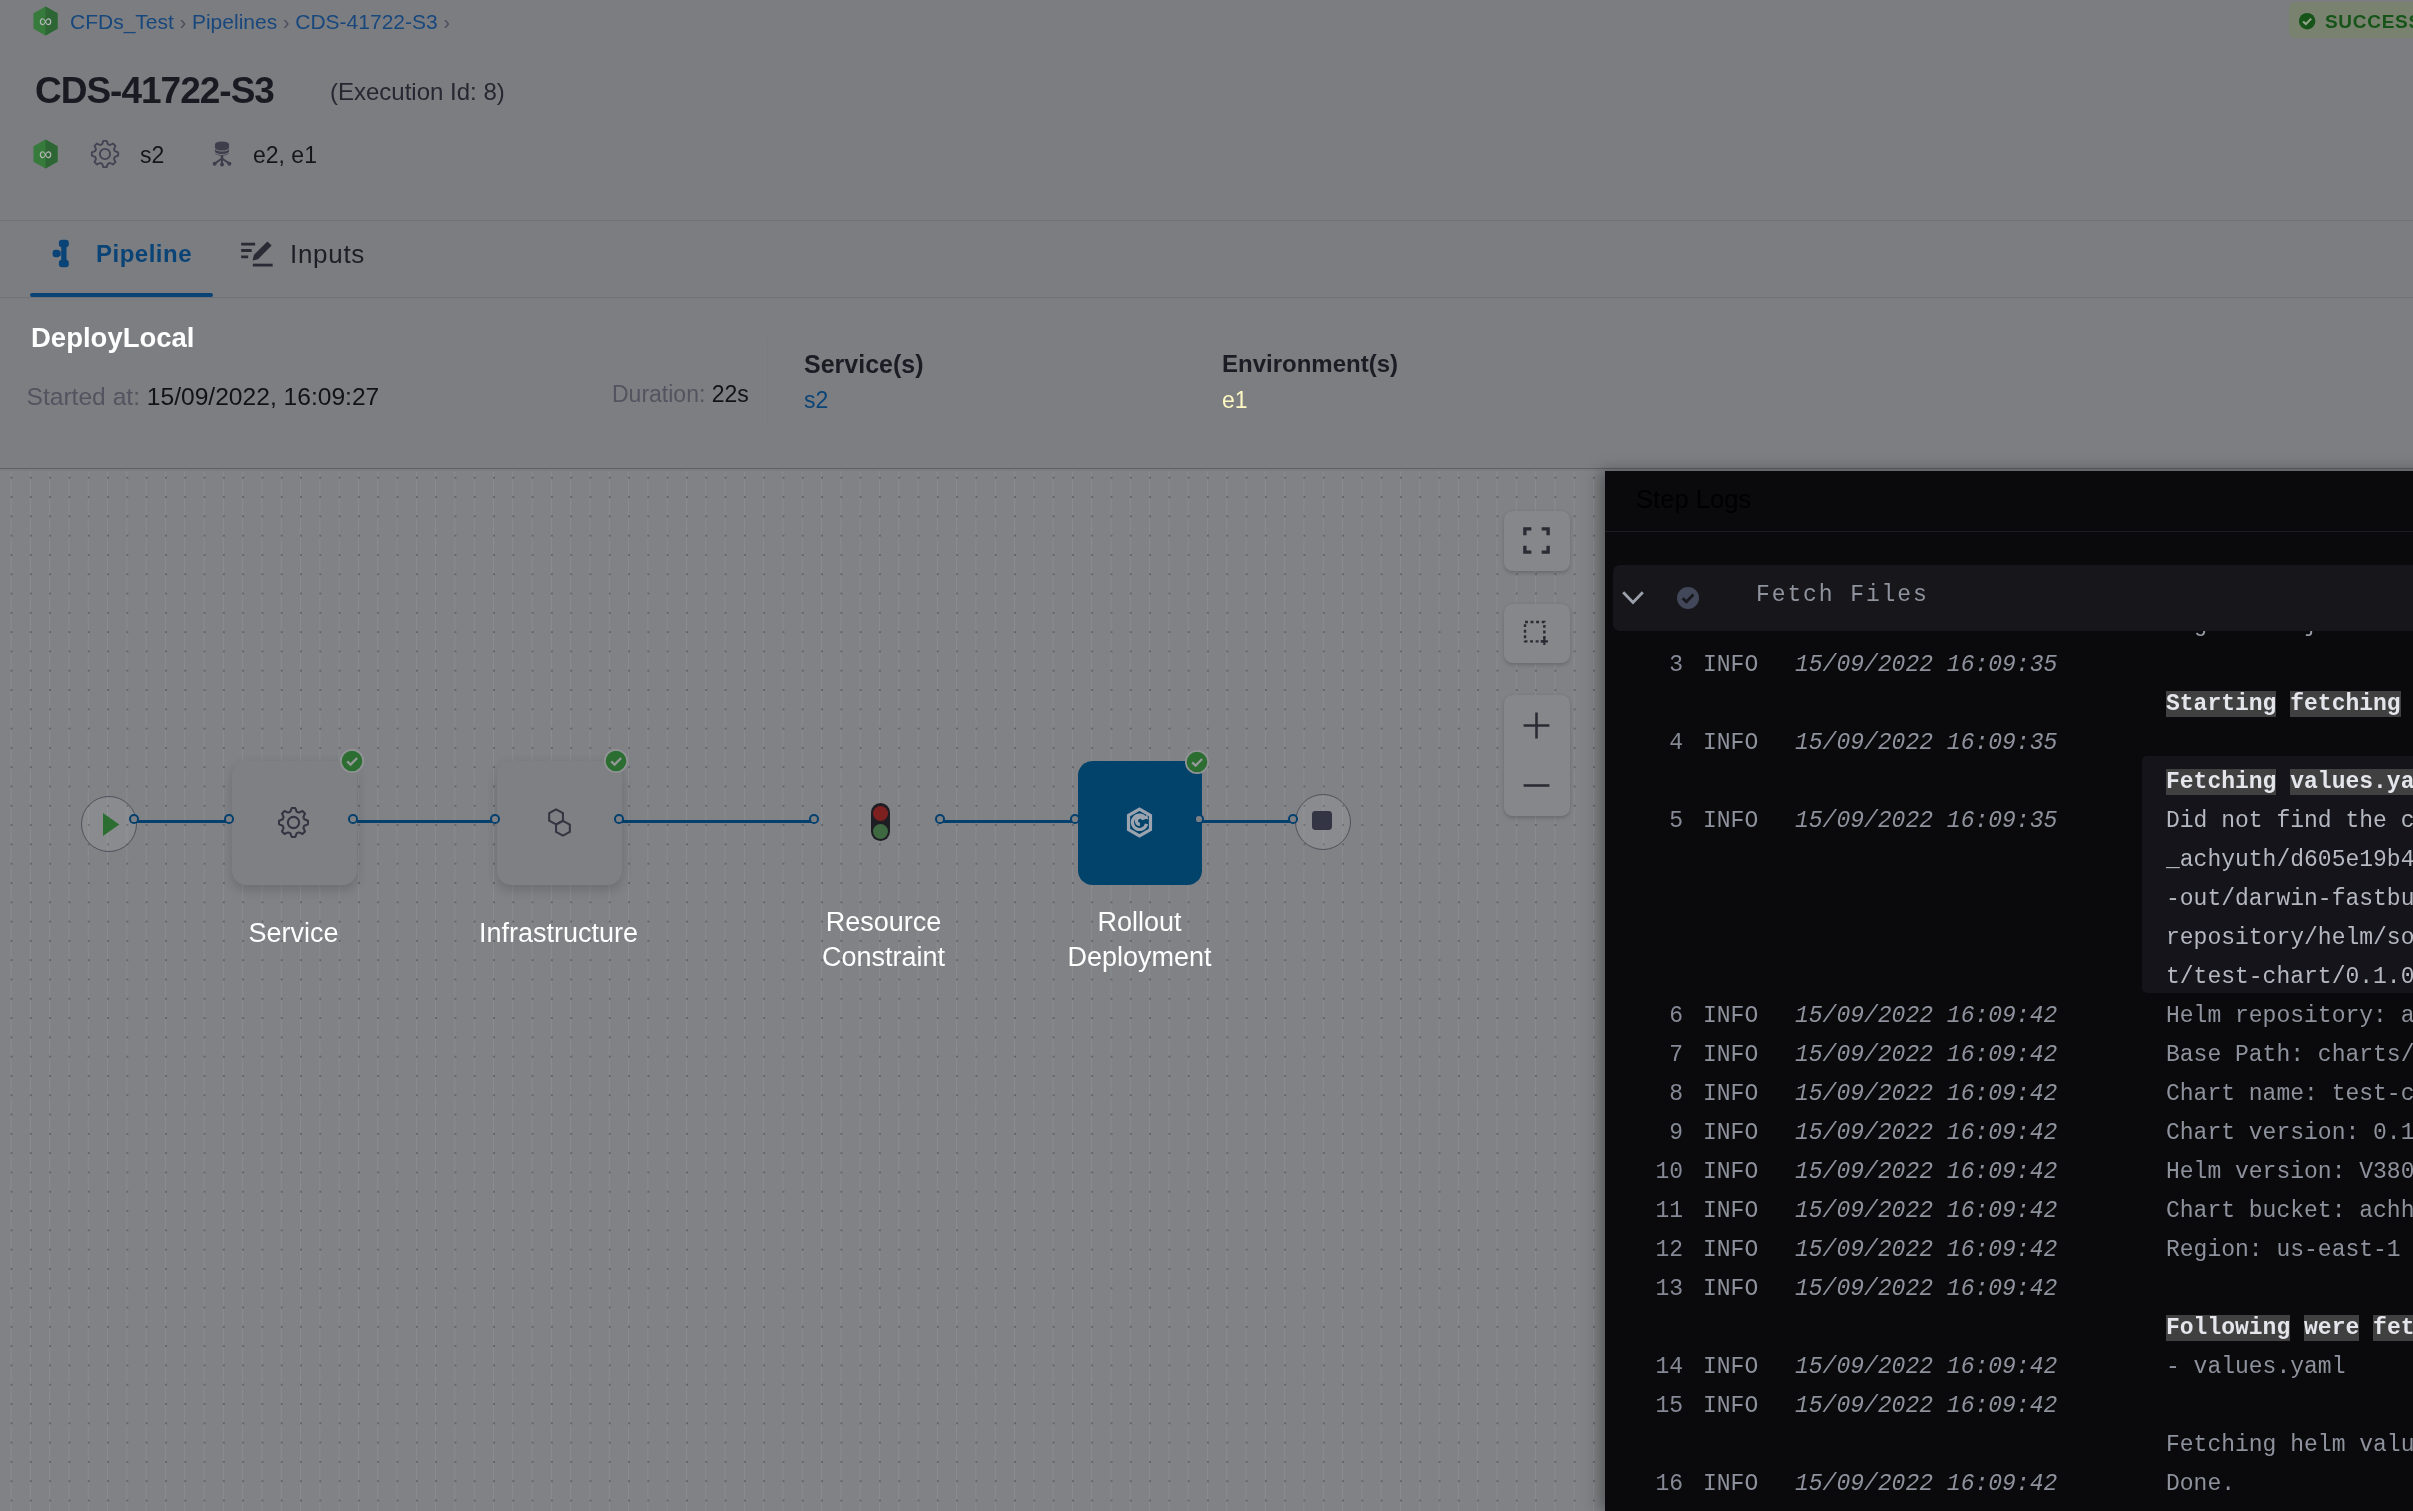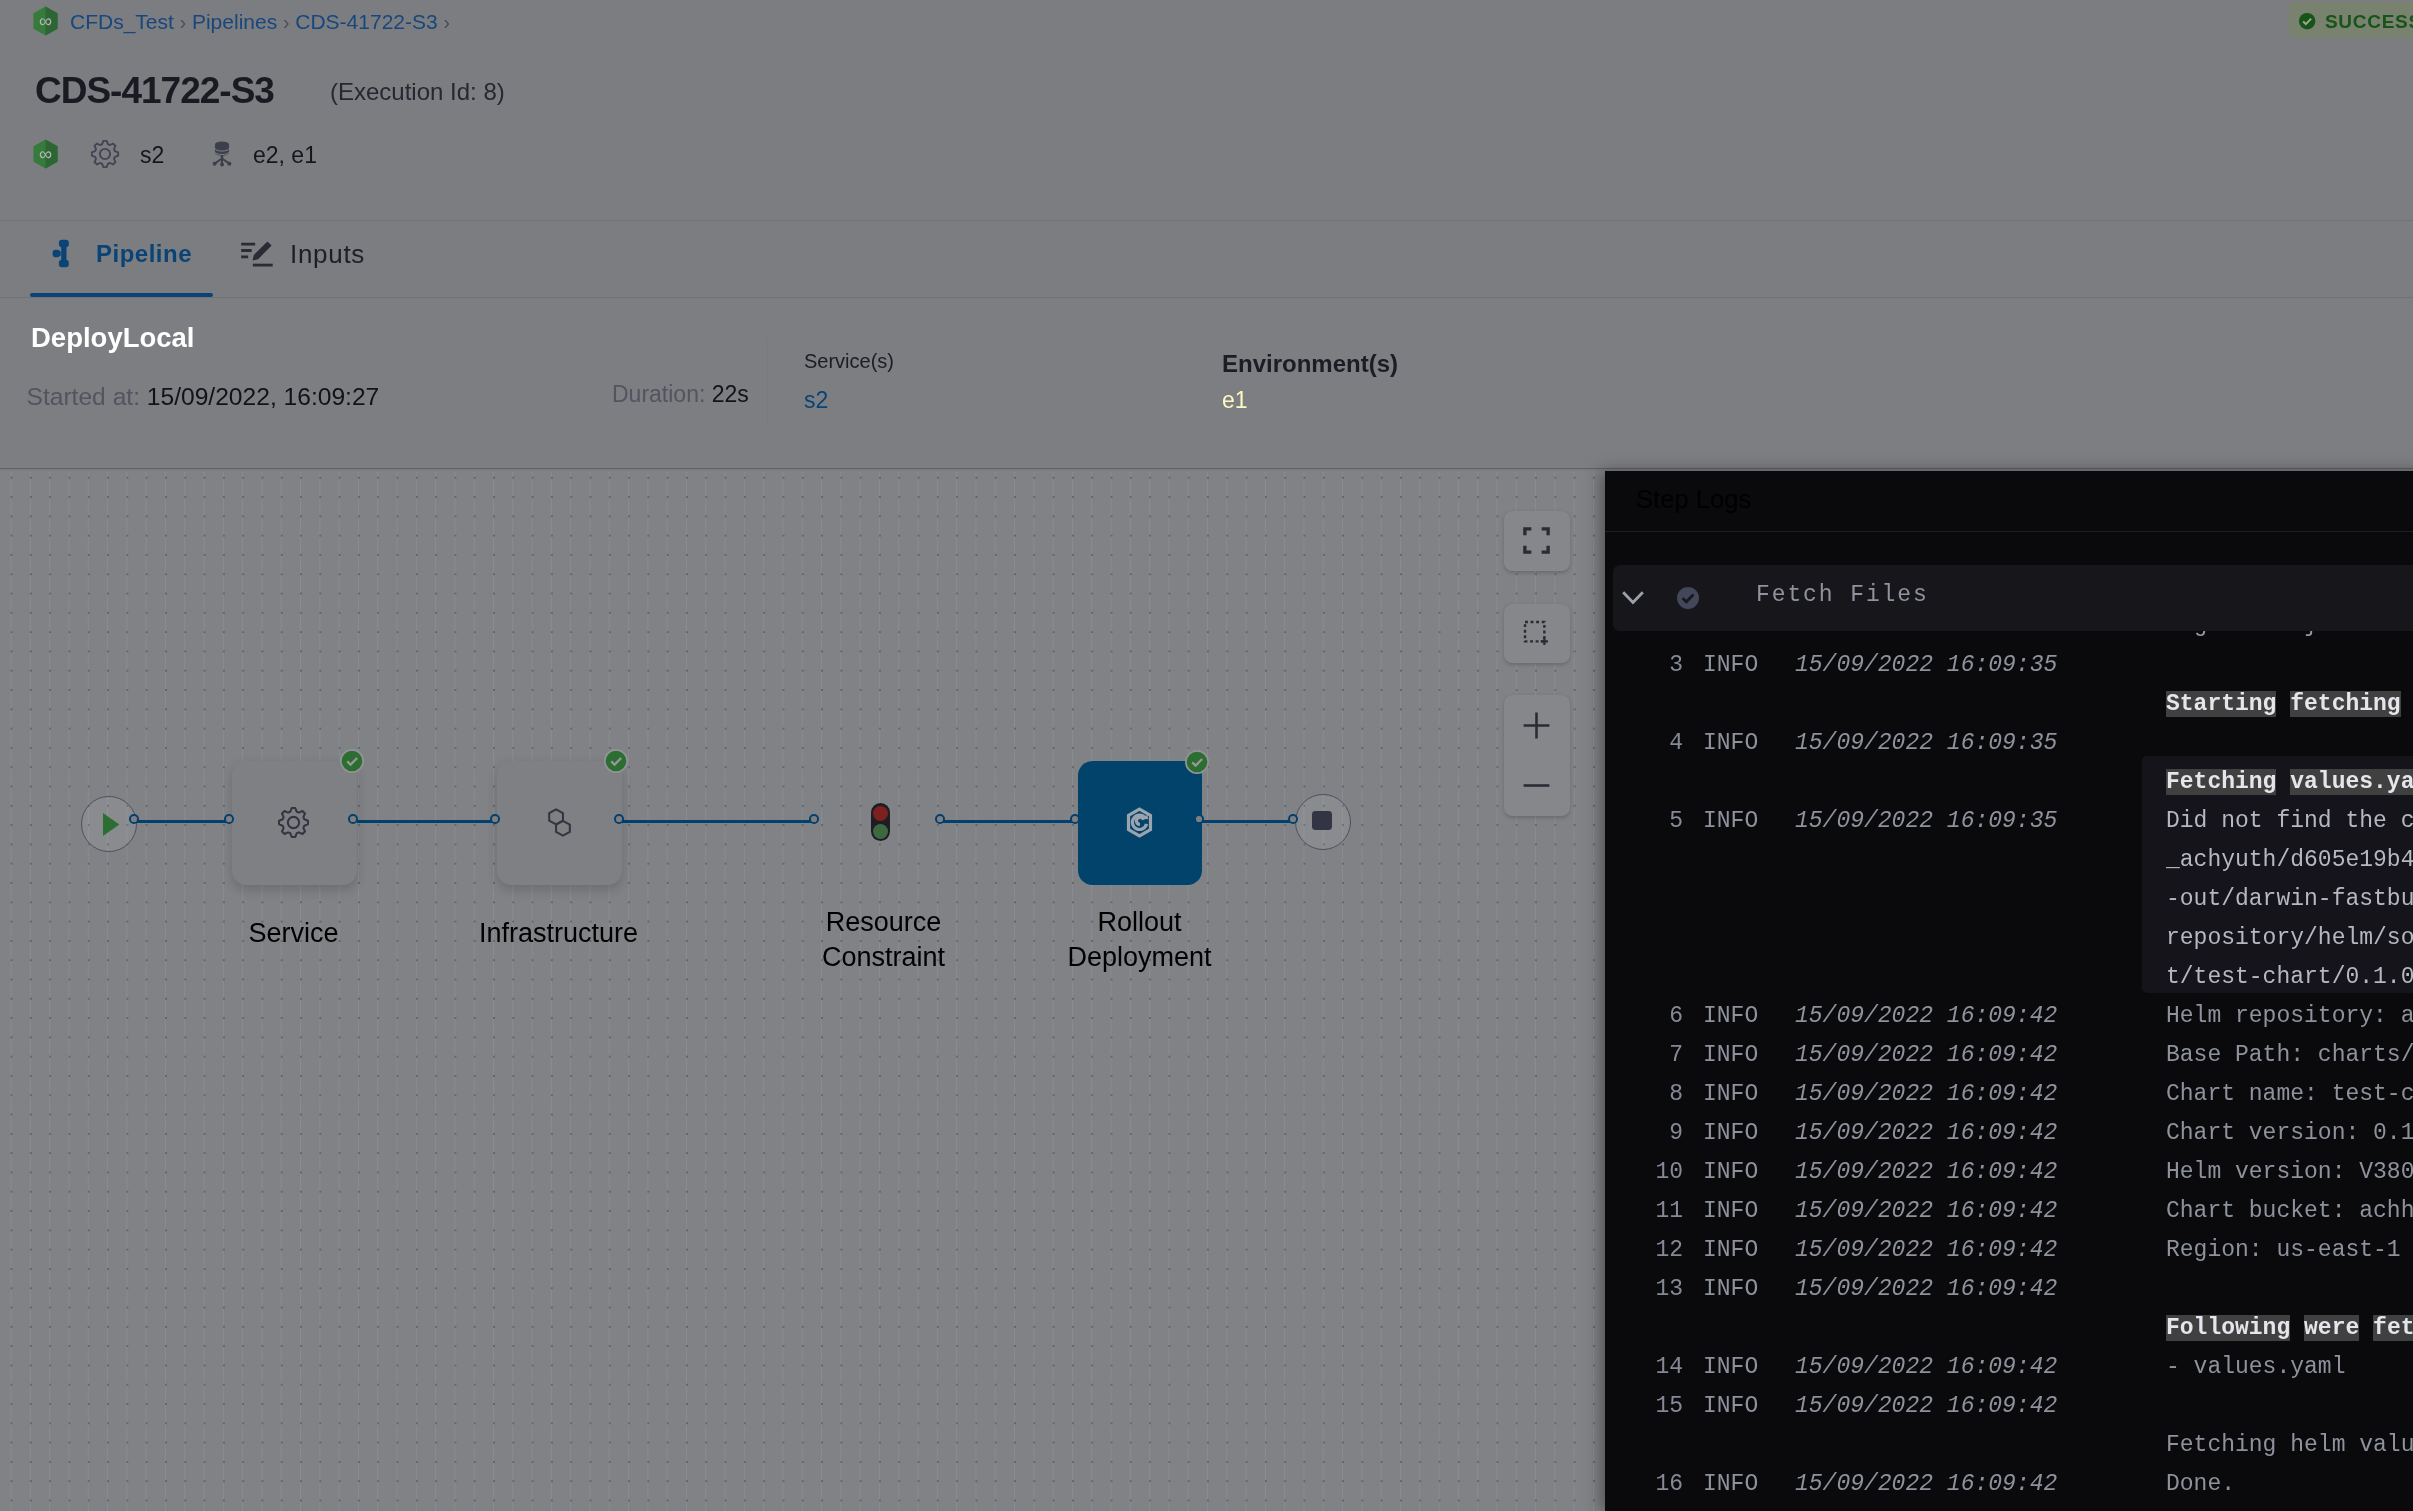--- a/index.html
+++ b/index.html
@@ -23,21 +23,21 @@
   #stagebar { left:0; top:299px; width:3275px; height:170px; background:#7d7e82; border-bottom:1px solid #606165; }
 
   
   #canvas { left:0; top:471px; width:3275px; height:1041px; background-color:#808285;
     background-image:
       radial-gradient(circle 1.1px at 11.6px 7.2px, #63656a 98%, rgba(0,0,0,0) 100%),
       linear-gradient(to right, #898c90 0 1.4px, rgba(0,0,0,0) 1.4px);
     background-size:19.3px 19.3px, 19.3px 19.3px;
     background-position:0px 0px, 10.6px 0px;
   }
-  .nodelabel { font-size:27px; color:#000000; text-align:center; line-height:35px; }
+  .nodelabel { font-size:27px; color:#ffffff; text-align:center; line-height:35px; }
   .bluu { background:#04406e; }
   .port { position:absolute; width:9.7px; height:9.7px; border-radius:50%; border:2.4px solid #04406e; background:#7e7f82; z-index:6; }
   .chk { position:absolute; width:24px; height:24px; }
 
   
   .cbtn { position:absolute; left:1504px; width:66px; background:#86878a; border-radius:8.7px; box-shadow:0 1.4px 3.9px rgba(0,0,0,0.18); }
 
   
   #drawer { left:1605px; top:471px; width:1638px; height:1041px; background:#0a0a0d; box-shadow:-4.8px 0 14.5px rgba(0,0,0,0.35); }
   .logtxt { font-family:"Liberation Mono", monospace; font-size:23px; line-height:39px; color:#8e929c; white-space:pre; }
@@ -105,21 +105,21 @@
   <path d="M11 21.5 h17" stroke="#2a2b34" stroke-width="2.4"></path>
 </svg>
 <div class="abs" style="left:290px; top:239px; font-size:26px; letter-spacing:0.7px; color:#1d1e26;">Inputs</div>
 <div id="tabunderline" class="abs"></div>
 
 <div id="stagebar" class="abs"></div>
 <div class="abs" style="left:31px; top:322px; font-size:27.5px; font-weight:bold; color:#ffffff;">DeployLocal</div>
 <div class="abs" style="left:26.5px; top:383px; font-size:24.6px; color:#53545f;">Started at: <span style="color:#121318;">15/09/2022, 16:09:27</span></div>
 <div class="abs" style="left:584px; top:381px; font-size:23px; color:#53545f;margin-left:28px;">Duration: <span style="color:#121318;">22s</span></div>
 <div class="abs" style="left:767px; top:338px; width:1px; height:88px; background:#7a7b7f;"></div>
-<div class="abs" style="left:804px; top:350px; font-size:20px; font-weight:normal; color:#1b1c24;">Service(s)</div>
+<div class="abs" style="left:804px; top:350px; font-size:25px; font-weight:bold; color:#1b1c24;">Service(s)</div>
 <div class="abs" style="left:804px; top:387px; font-size:23px; color:#0a4376;">s2</div>
 <div class="abs" style="left:1222px; top:350px; font-size:24px; font-weight:bold; color:#1b1c24;">Environment(s)</div>
 <div class="abs" style="left:1222px; top:387px; font-size:23px; color:#fef9c3;">e1</div>
 
 <div id="canvas" class="abs"></div>
 
 <div class="abs bluu" style="left:136px; top:820px; width:96px; height:3.4px;"></div>
 <div class="abs bluu" style="left:355px; top:820px; width:142px; height:3.4px;"></div>
 <div class="abs bluu" style="left:621px; top:820px; width:196px; height:3.4px;"></div>
 <div class="abs bluu" style="left:942px; top:820px; width:135px; height:3.4px;"></div>

